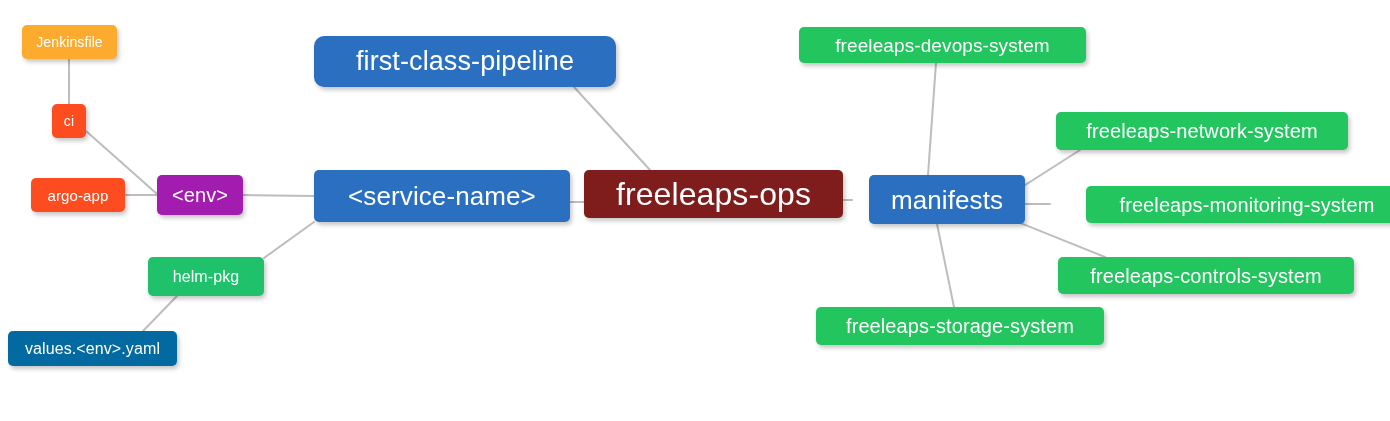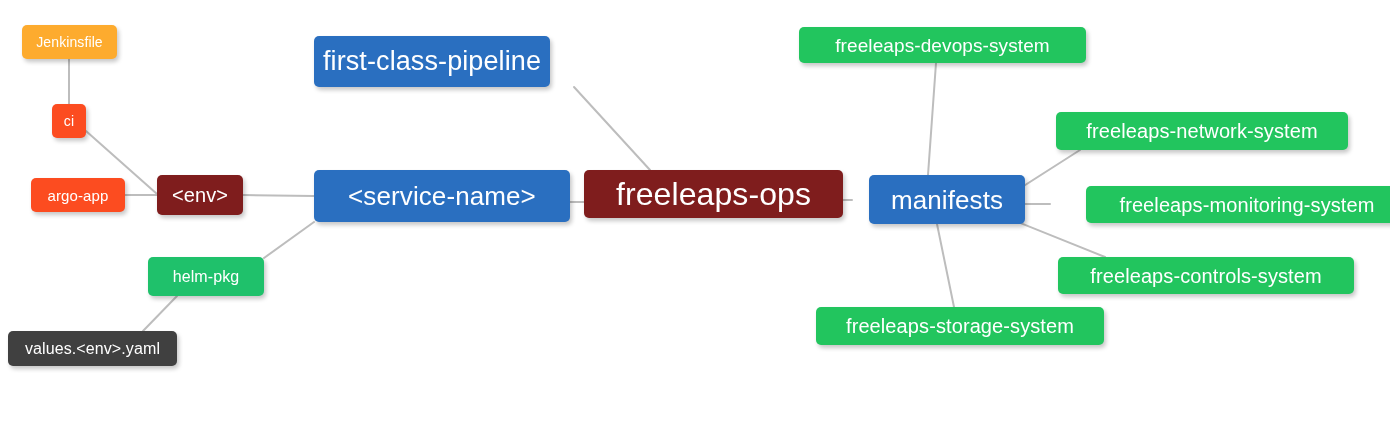--- a/index.html
+++ b/index.html
@@ -69,30 +69,30 @@
   <div id="node-layer">
       <div class="node" style="left: 22px; top: 25px; width: 95px; height: 34px; background: rgb(253, 171, 46); font-size: 14px;">
         <span class="node-label">Jenkinsfile</span>
       </div>
       <div class="node" style="left: 52px; top: 104px; width: 34px; height: 34px; background: rgb(252, 76, 32); font-size: 14px;">
         <span class="node-label">ci</span>
       </div>
       <div class="node" style="left: 31px; top: 178px; width: 94px; height: 34px; background: rgb(252, 76, 32); font-size: 15px;">
         <span class="node-label">argo-app</span>
       </div>
-      <div class="node" style="left: 157px; top: 175px; width: 86px; height: 40px; background: #7f1d1d; font-size: 20px;">
+      <div class="node" style="left: 157px; top: 175px; width: 86px; height: 40px; background: #a21caf; font-size: 20px;">
         <span class="node-label">&lt;env&gt;</span>
       </div>
       <div class="node" style="left: 148px; top: 257px; width: 116px; height: 39px; background: rgb(31, 193, 107); font-size: 16px;">
         <span class="node-label">helm-pkg</span>
       </div>
-      <div class="node" style="left: 8px; top: 331px; width: 169px; height: 35px; background: #404040; font-size: 16px;">
+      <div class="node" style="left: 8px; top: 331px; width: 169px; height: 35px; background: #0369a1; font-size: 16px;">
         <span class="node-label">values.&lt;env&gt;.yaml</span>
       </div>
-      <div class="node" style="left: 314px; top: 36px; width: 236px; height: 51px; background: rgb(42, 111, 192); font-size: 27px;">
+      <div class="node" style="left: 314px; top: 36px; width: 302px; height: 51px; background: rgb(42, 111, 192); font-size: 27px; border-radius: 10px;">
         <span class="node-label">first-class-pipeline</span>
       </div>
       <div class="node" style="left: 314px; top: 170px; width: 256px; height: 52px; background: rgb(42, 111, 192); font-size: 26px;">
         <span class="node-label">&lt;service-name&gt;</span>
       </div>
       <div class="node" style="left: 584px; top: 170px; width: 259px; height: 48px; background: #7f1d1d; font-size: 32px;">
         <span class="node-label">freeleaps-ops</span>
       </div>
       <div class="node" style="left: 852px; top: 175px; width: 156px; height: 49px; background: rgb(42, 111, 192); font-size: 26px; margin-left: 17px;">
         <span class="node-label">manifests</span>

